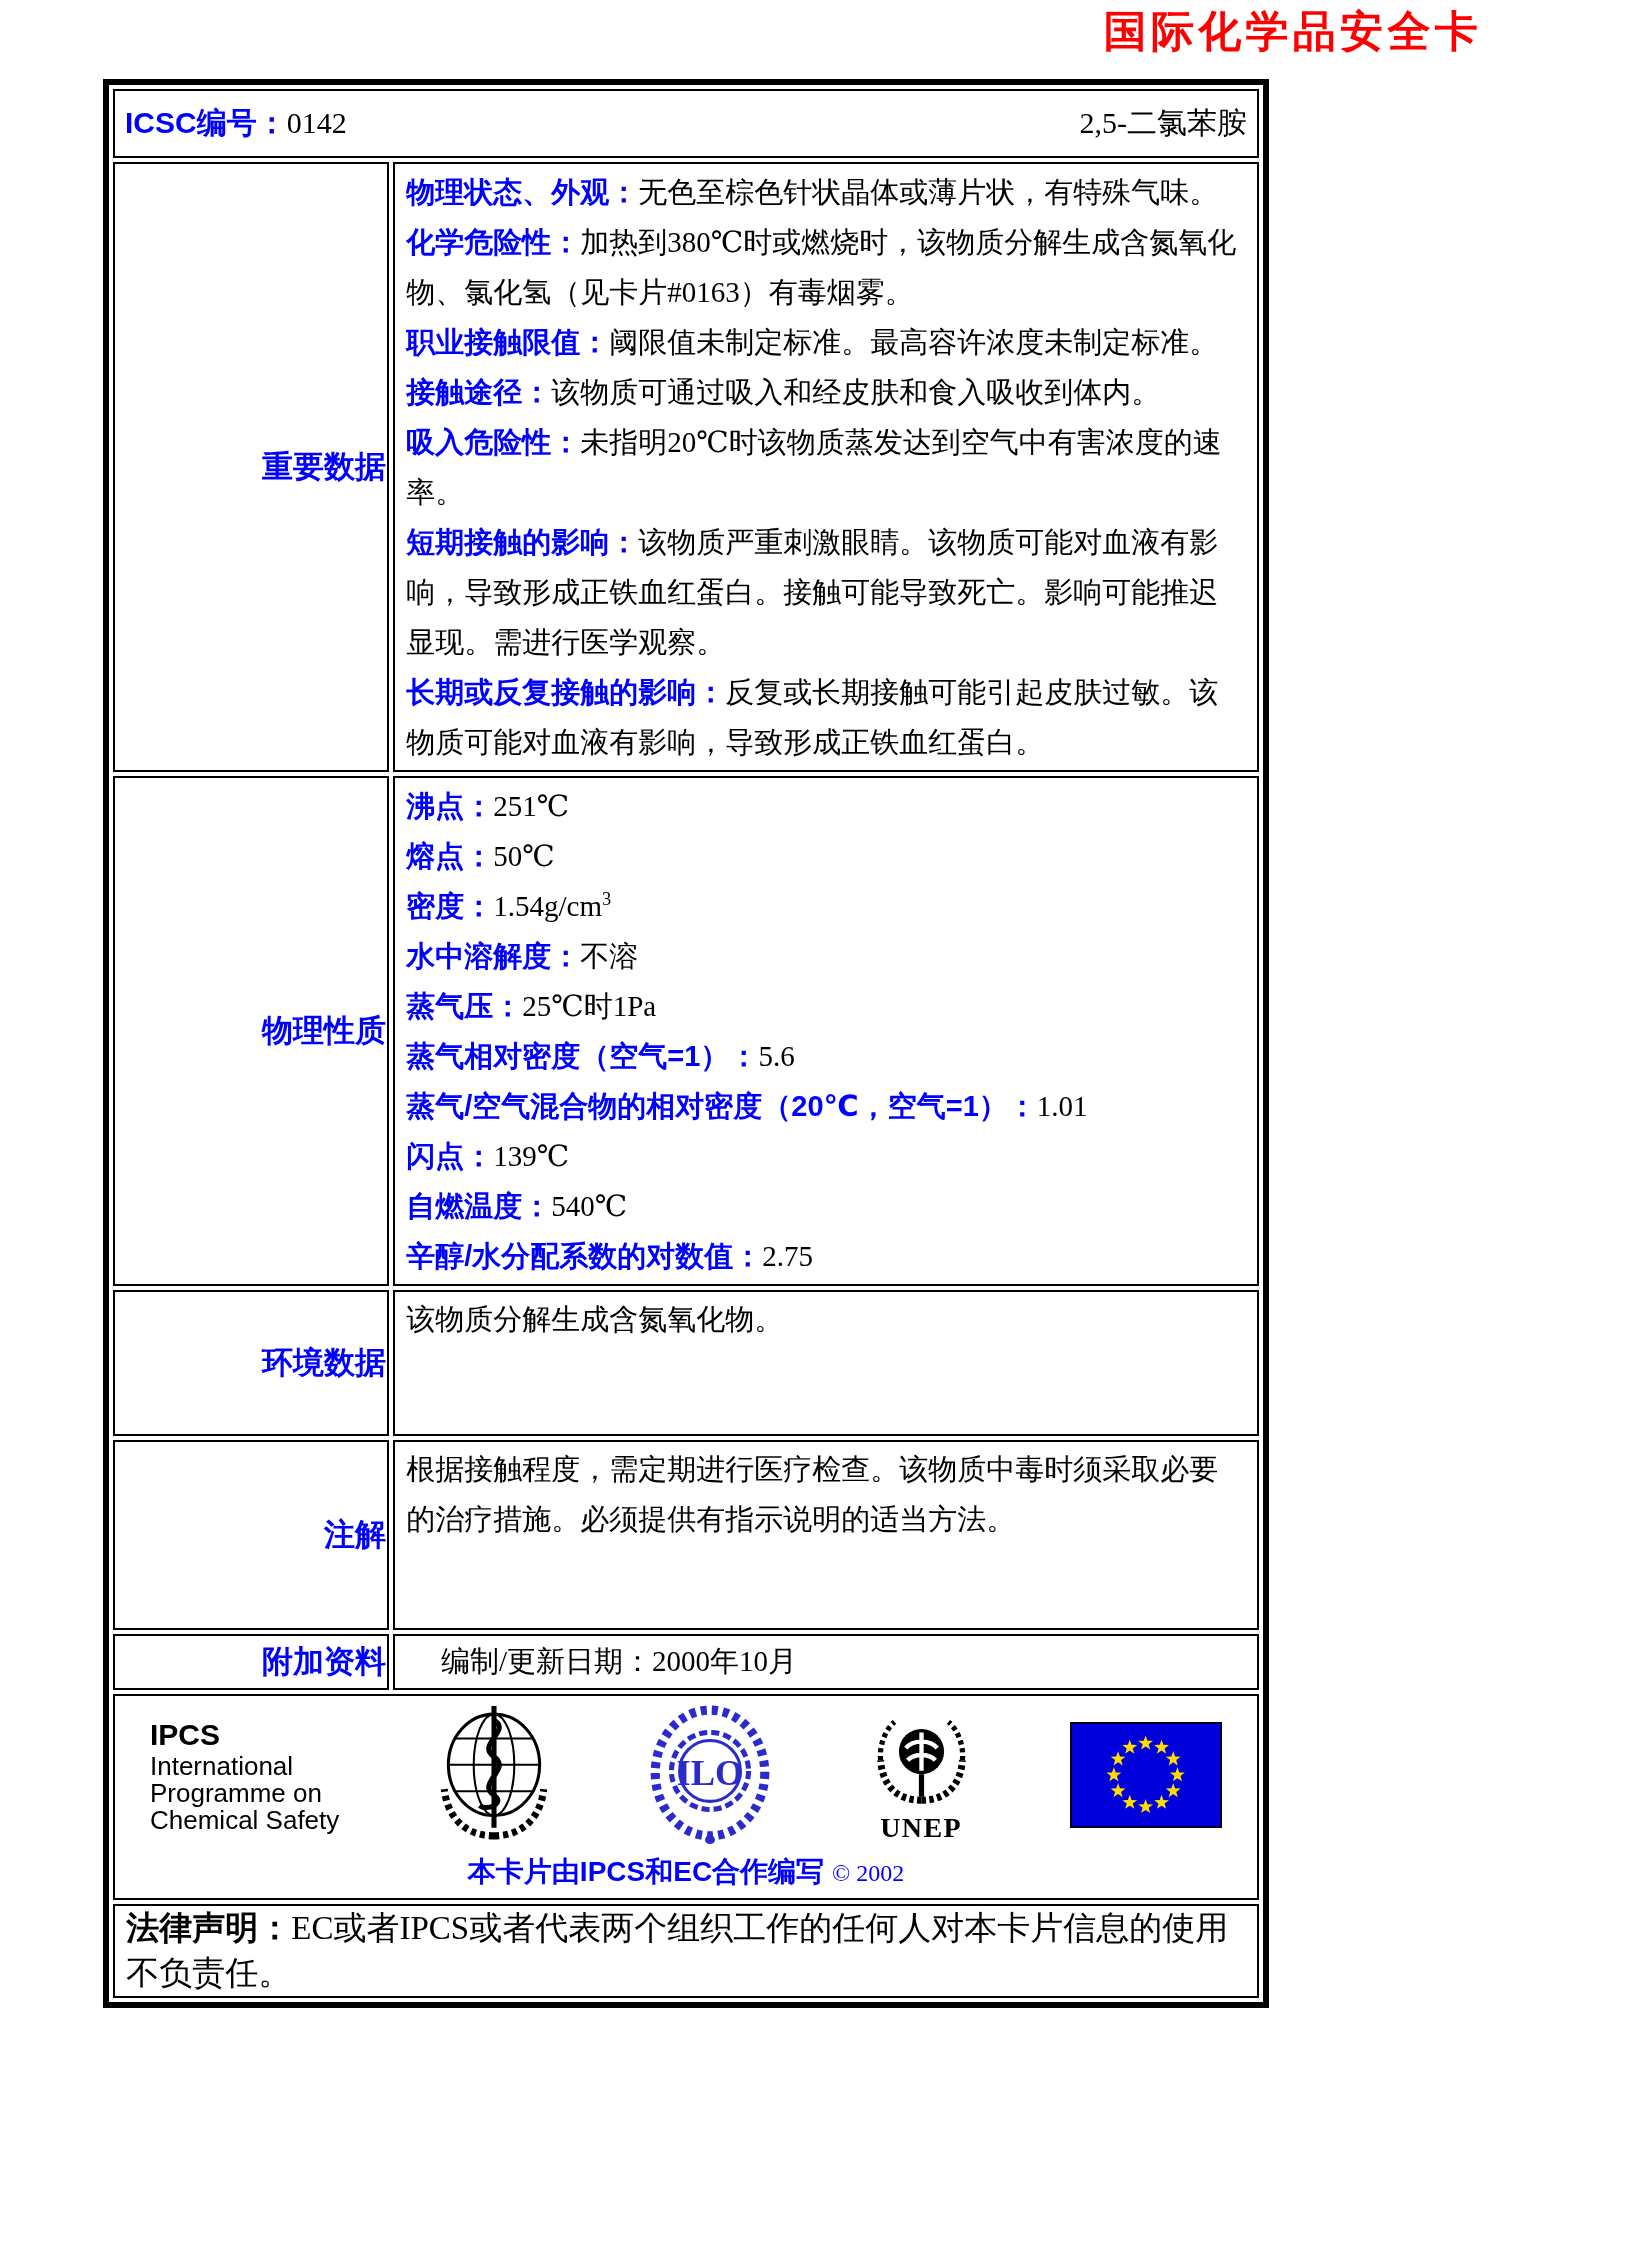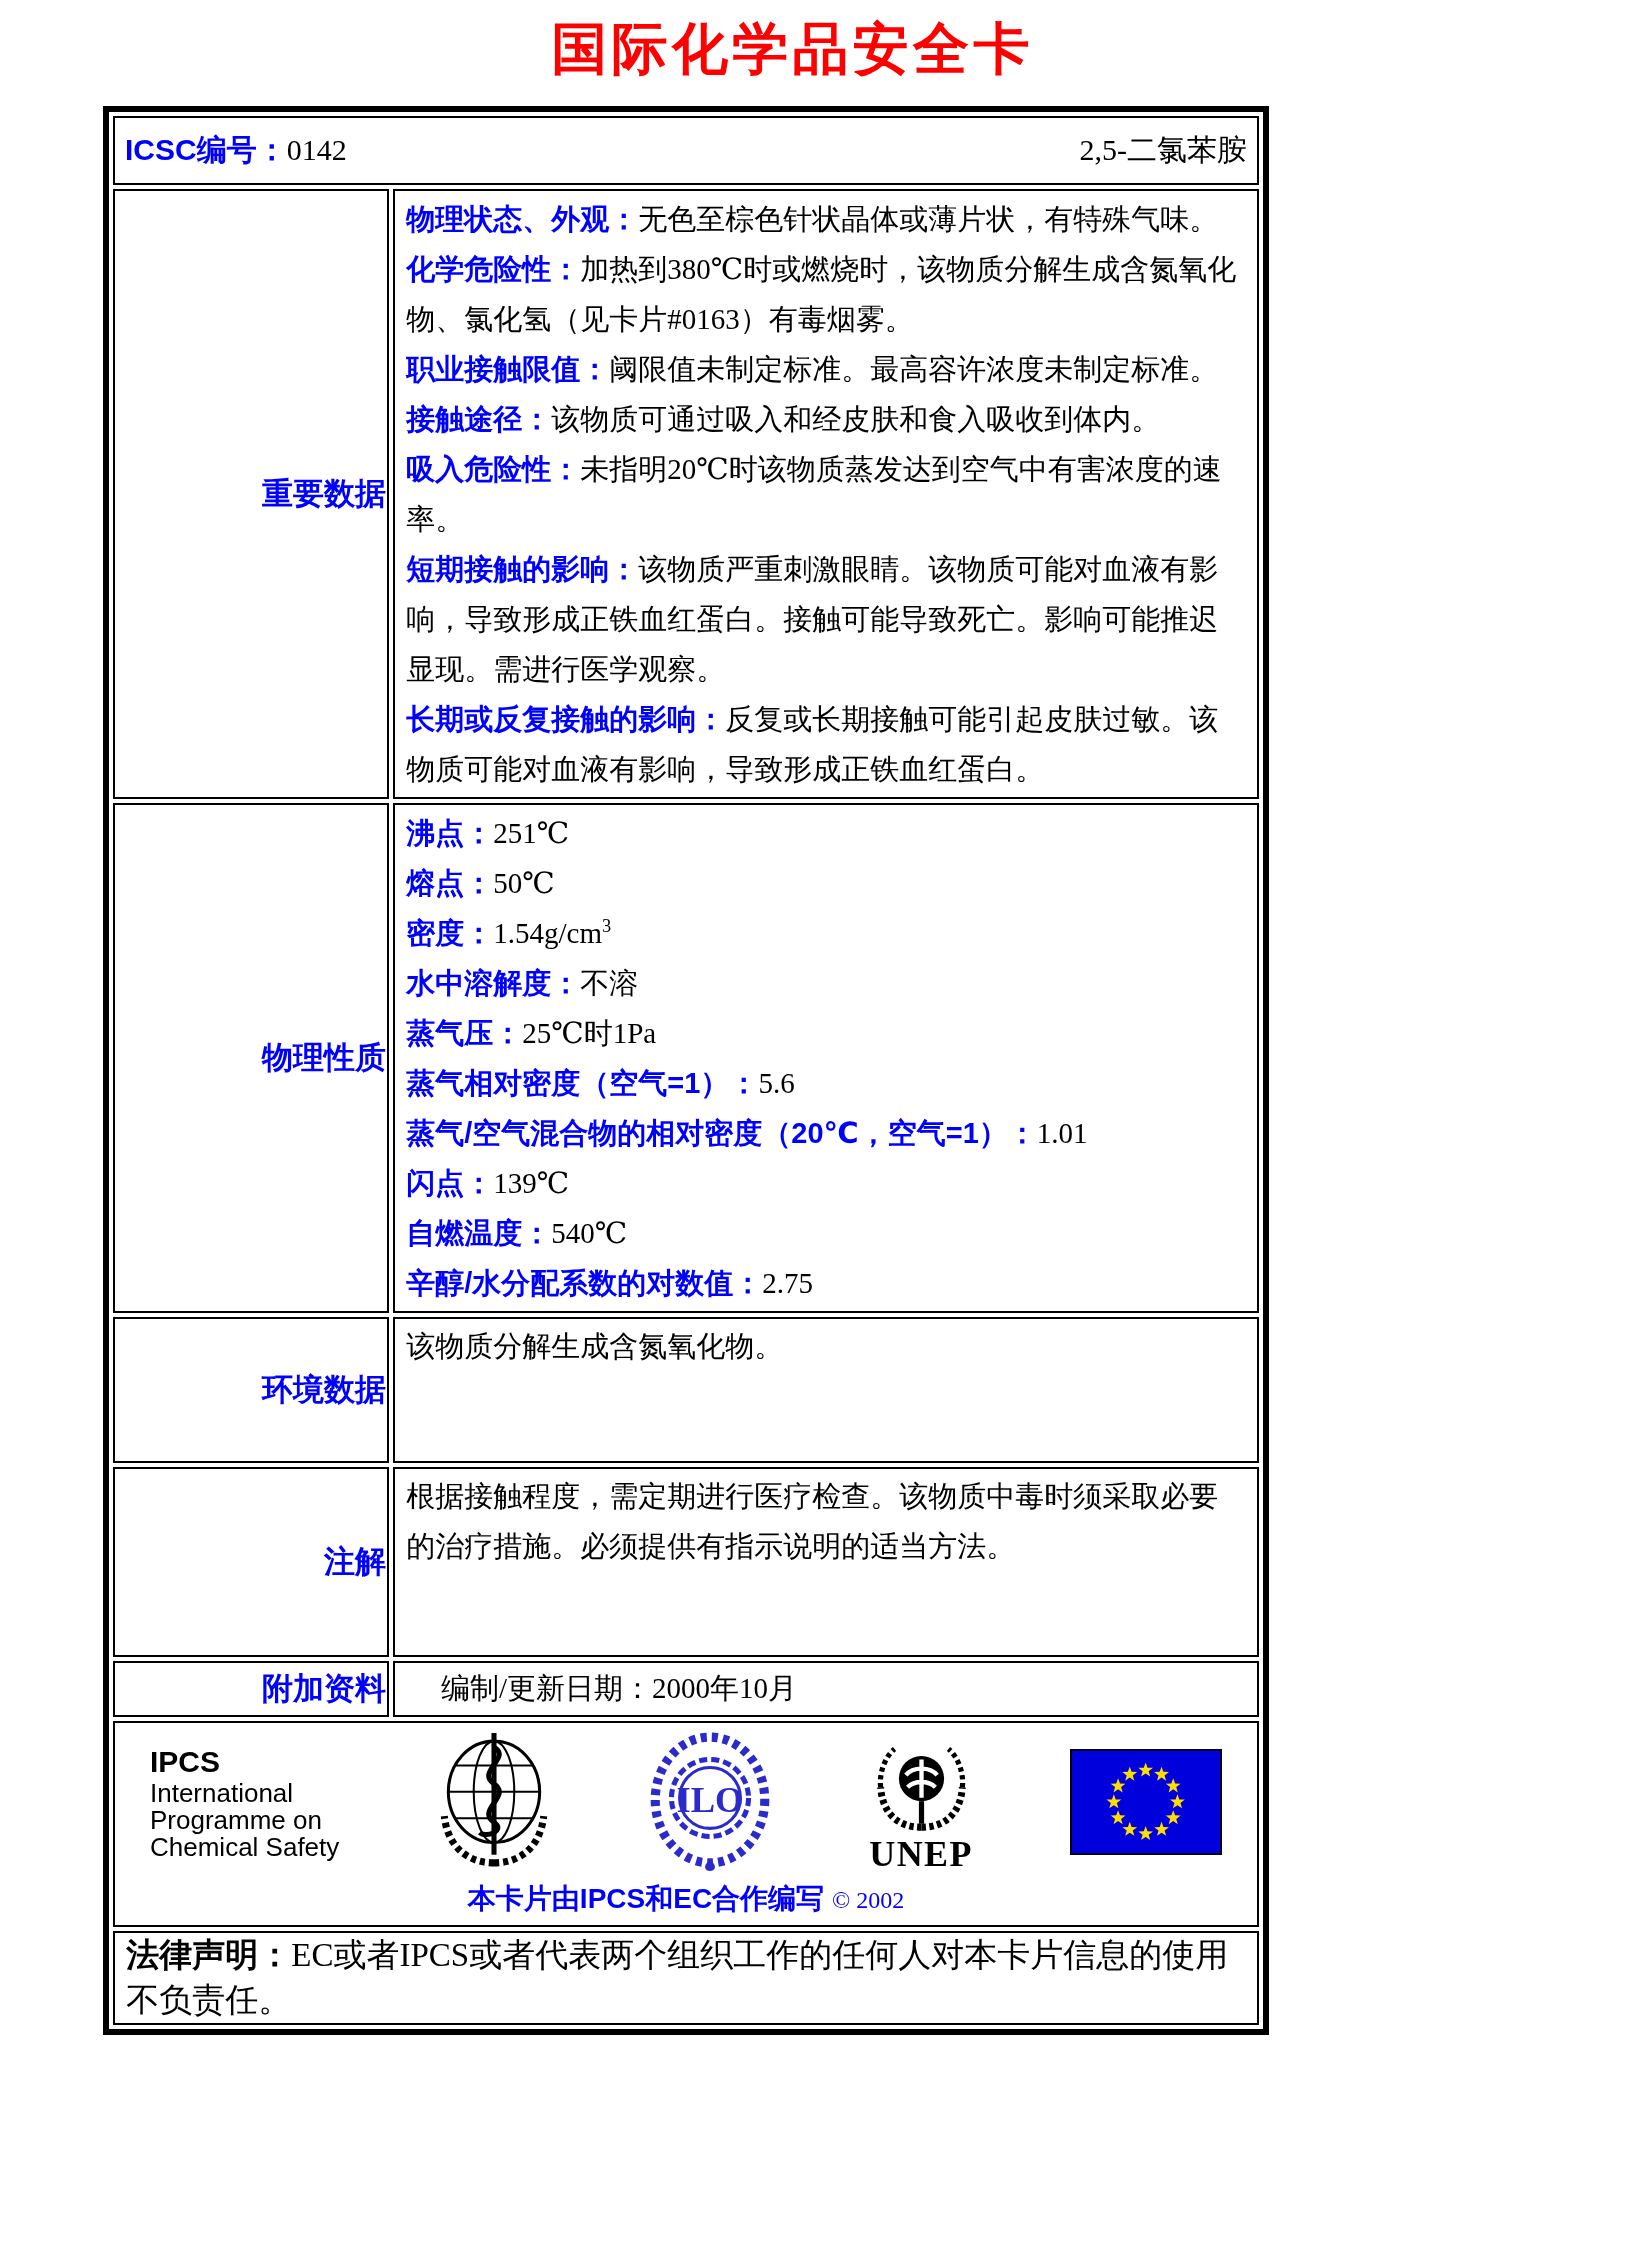--- a/index.html
+++ b/index.html
@@ -2,25 +2,25 @@
 <html style="font-size:11.3px"><head>
 <meta charset="utf-8">
 <style>
   html,body{margin:0;padding:0;background:#ffffff;}
   body{
     width:1651px;height:2250px;position:relative;
     font-family:"Liberation Serif","DejaVu Serif",serif;
     color:#000;
   }
   .page-title{
-    padding-top:12px;
+    padding-top:3px;
     width:1379px;margin-left:103px;
-    text-align:center;
+    text-align:right;
     font-family:"Liberation Sans","DejaVu Sans",sans-serif;
-    font-size:56px;font-weight:900;letter-spacing:4.3px;
+    font-size:43px;font-weight:900;letter-spacing:4.3px;
     color:#FF0000;
   }
   table.card{
     margin-left:103px;margin-top:18.4px;
     width:1166px;table-layout:fixed;
     border-collapse:separate;border-spacing:4.3px;
     border:6.4px solid #000;background:#fff;
   }
   table.card td{border:2.8px solid #000;background:#fff;}
   col.c-label{width:276px;}
@@ -44,21 +44,21 @@
   .r-environ{height:146px;}
   .r-notes{height:190px;}
   .r-additional{height:40px;}
   .r-additional .content-cell{vertical-align:middle;padding-top:0;padding-left:46px;}
   .logos-cell{height:190px;vertical-align:middle;padding:5.7px 21px;margin-top:8px;}
   .logos-flex{display:flex;align-items:center;justify-content:space-between;padding:0 14px;}
   .ipcs-block{font-family:"Liberation Sans","DejaVu Sans",sans-serif;}
   .ipcs-title{font-size:30px;font-weight:bold;line-height:37px;}
   .ipcs-sub{font-size:26px;line-height:27px;}
   .logo-box{display:flex;flex-direction:column;align-items:center;}
-  .unep-text{font-family:"Liberation Serif","DejaVu Serif",serif;font-weight:bold;font-size:36px;line-height:25.5px;letter-spacing:1.4px;}
+  .unep-text{font-family:"Liberation Serif","DejaVu Serif",serif;font-weight:bold;font-size:28px;line-height:25.5px;letter-spacing:1.4px;}
   .caption-line{
     text-align:center;margin-top:7px;
     color:#0000FF;font-weight:bold;font-size:28px;
     font-family:"Liberation Sans","DejaVu Sans",sans-serif;
   }
   .caption-copy{font-family:"Liberation Serif","DejaVu Serif",serif;font-weight:normal;font-size:24px;text-align:center;}
   .legal-cell{height:62px;vertical-align:middle;padding:0 11.3px;font-size:33px;}
   .legal-lbl{font-weight:bold;font-family:"Liberation Sans","DejaVu Sans",sans-serif;}
 </style>
 </head>

